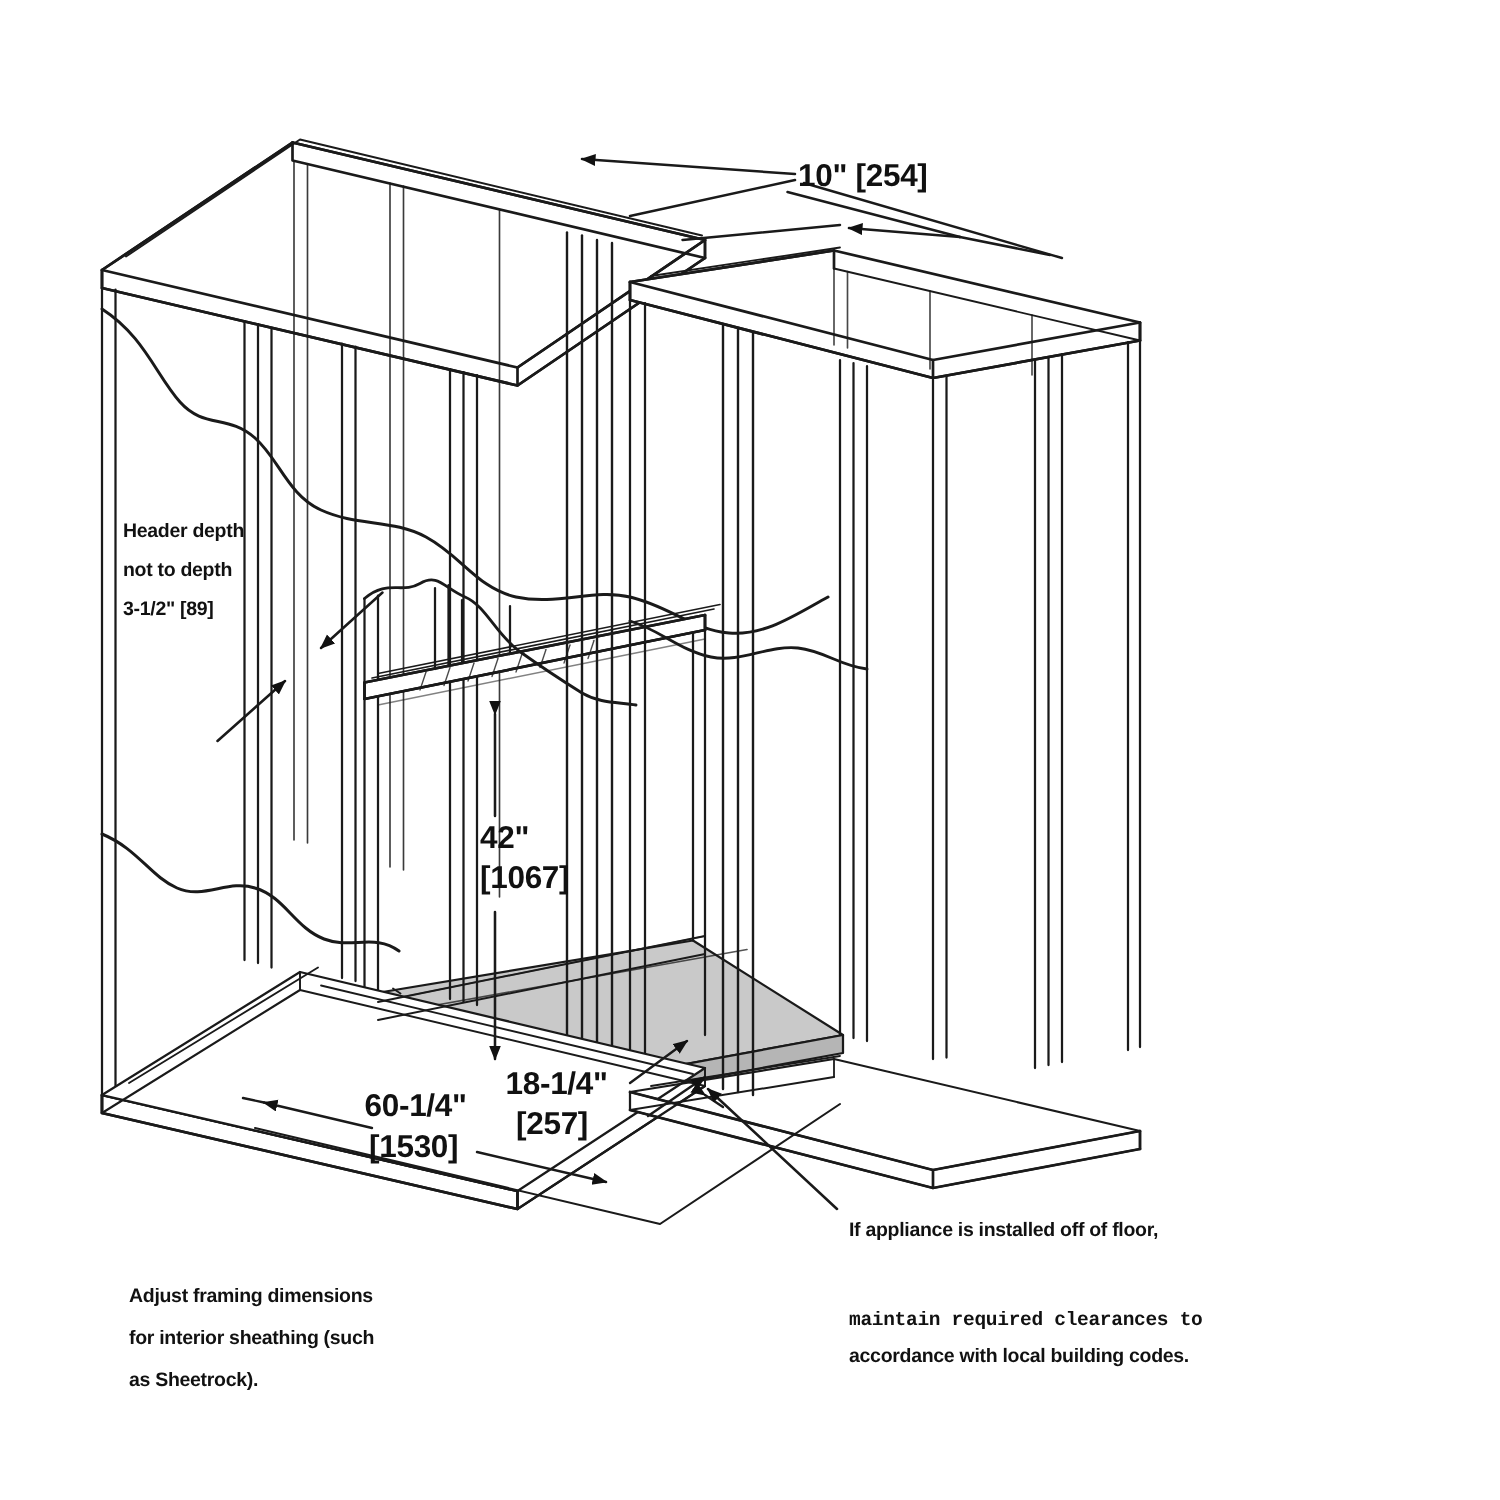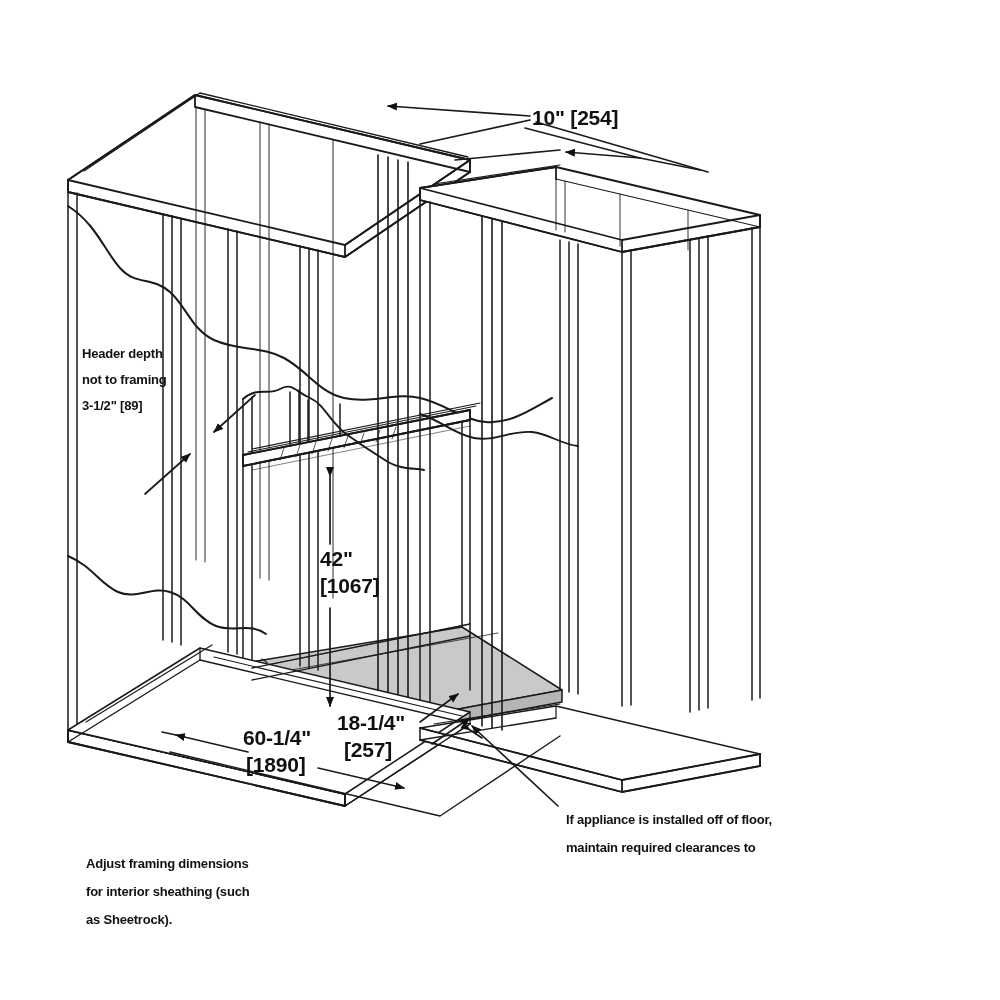--- a/index.html
+++ b/index.html
@@ -266,32 +266,33 @@
 
       <g stroke-width="1.7">
         <line x1="558" y1="806" x2="472" y2="726" marker-end="url(#ah)"></line>
       </g>
     </g>
   </svg>
 
   <div class="lbl dim" style="left:532px;top:106px;">10" [254]</div>
 
   <div class="lbl note" style="left:82px;top:346px;">Header depth</div>
-  <div class="lbl note" style="left:82px;top:372px;">not to framing</div>
+  <div class="lbl note" style="left:82px;top:372px;">not to depth</div>
   <div class="lbl note" style="left:82px;top:398px;">3-1/2" [89]</div>
 
   <div class="lbl dim" style="left:320px;top:547px;">42"</div>
   <div class="lbl dim" style="left:320px;top:574px;">[1067]</div>
 
   <div class="lbl dim" style="left:243px;top:726px;">60-1/4"</div>
-  <div class="lbl dim" style="left:246px;top:753px;">[1890]</div>
+  <div class="lbl dim" style="left:246px;top:753px;">[1530]</div>
 
   <div class="lbl dim" style="left:337px;top:711px;">18-1/4"</div>
   <div class="lbl dim" style="left:344px;top:738px;">[257]</div>
 
   <div class="lbl note" style="left:566px;top:812px;text-align:right;">If appliance is installed off of floor,</div>
-  <div class="lbl note" style="left:566px;top:840px;">maintain required clearances to</div>
+  <div class="lbl note" style="left:566px;top:872px;font-family:Liberation Mono, monospace;">maintain required clearances to</div>
+  <div class="lbl note" style="left:566px;top:896px;">accordance with local building codes.</div>
 
   <div class="lbl note" style="left:86px;top:884px;">for interior sheathing (such</div>
   <div class="lbl note" style="left:86px;top:856px;">Adjust framing dimensions</div>
   <div class="lbl note" style="left:86px;top:912px;">as Sheetrock).</div>
 
 </div>
 
 </body></html>

